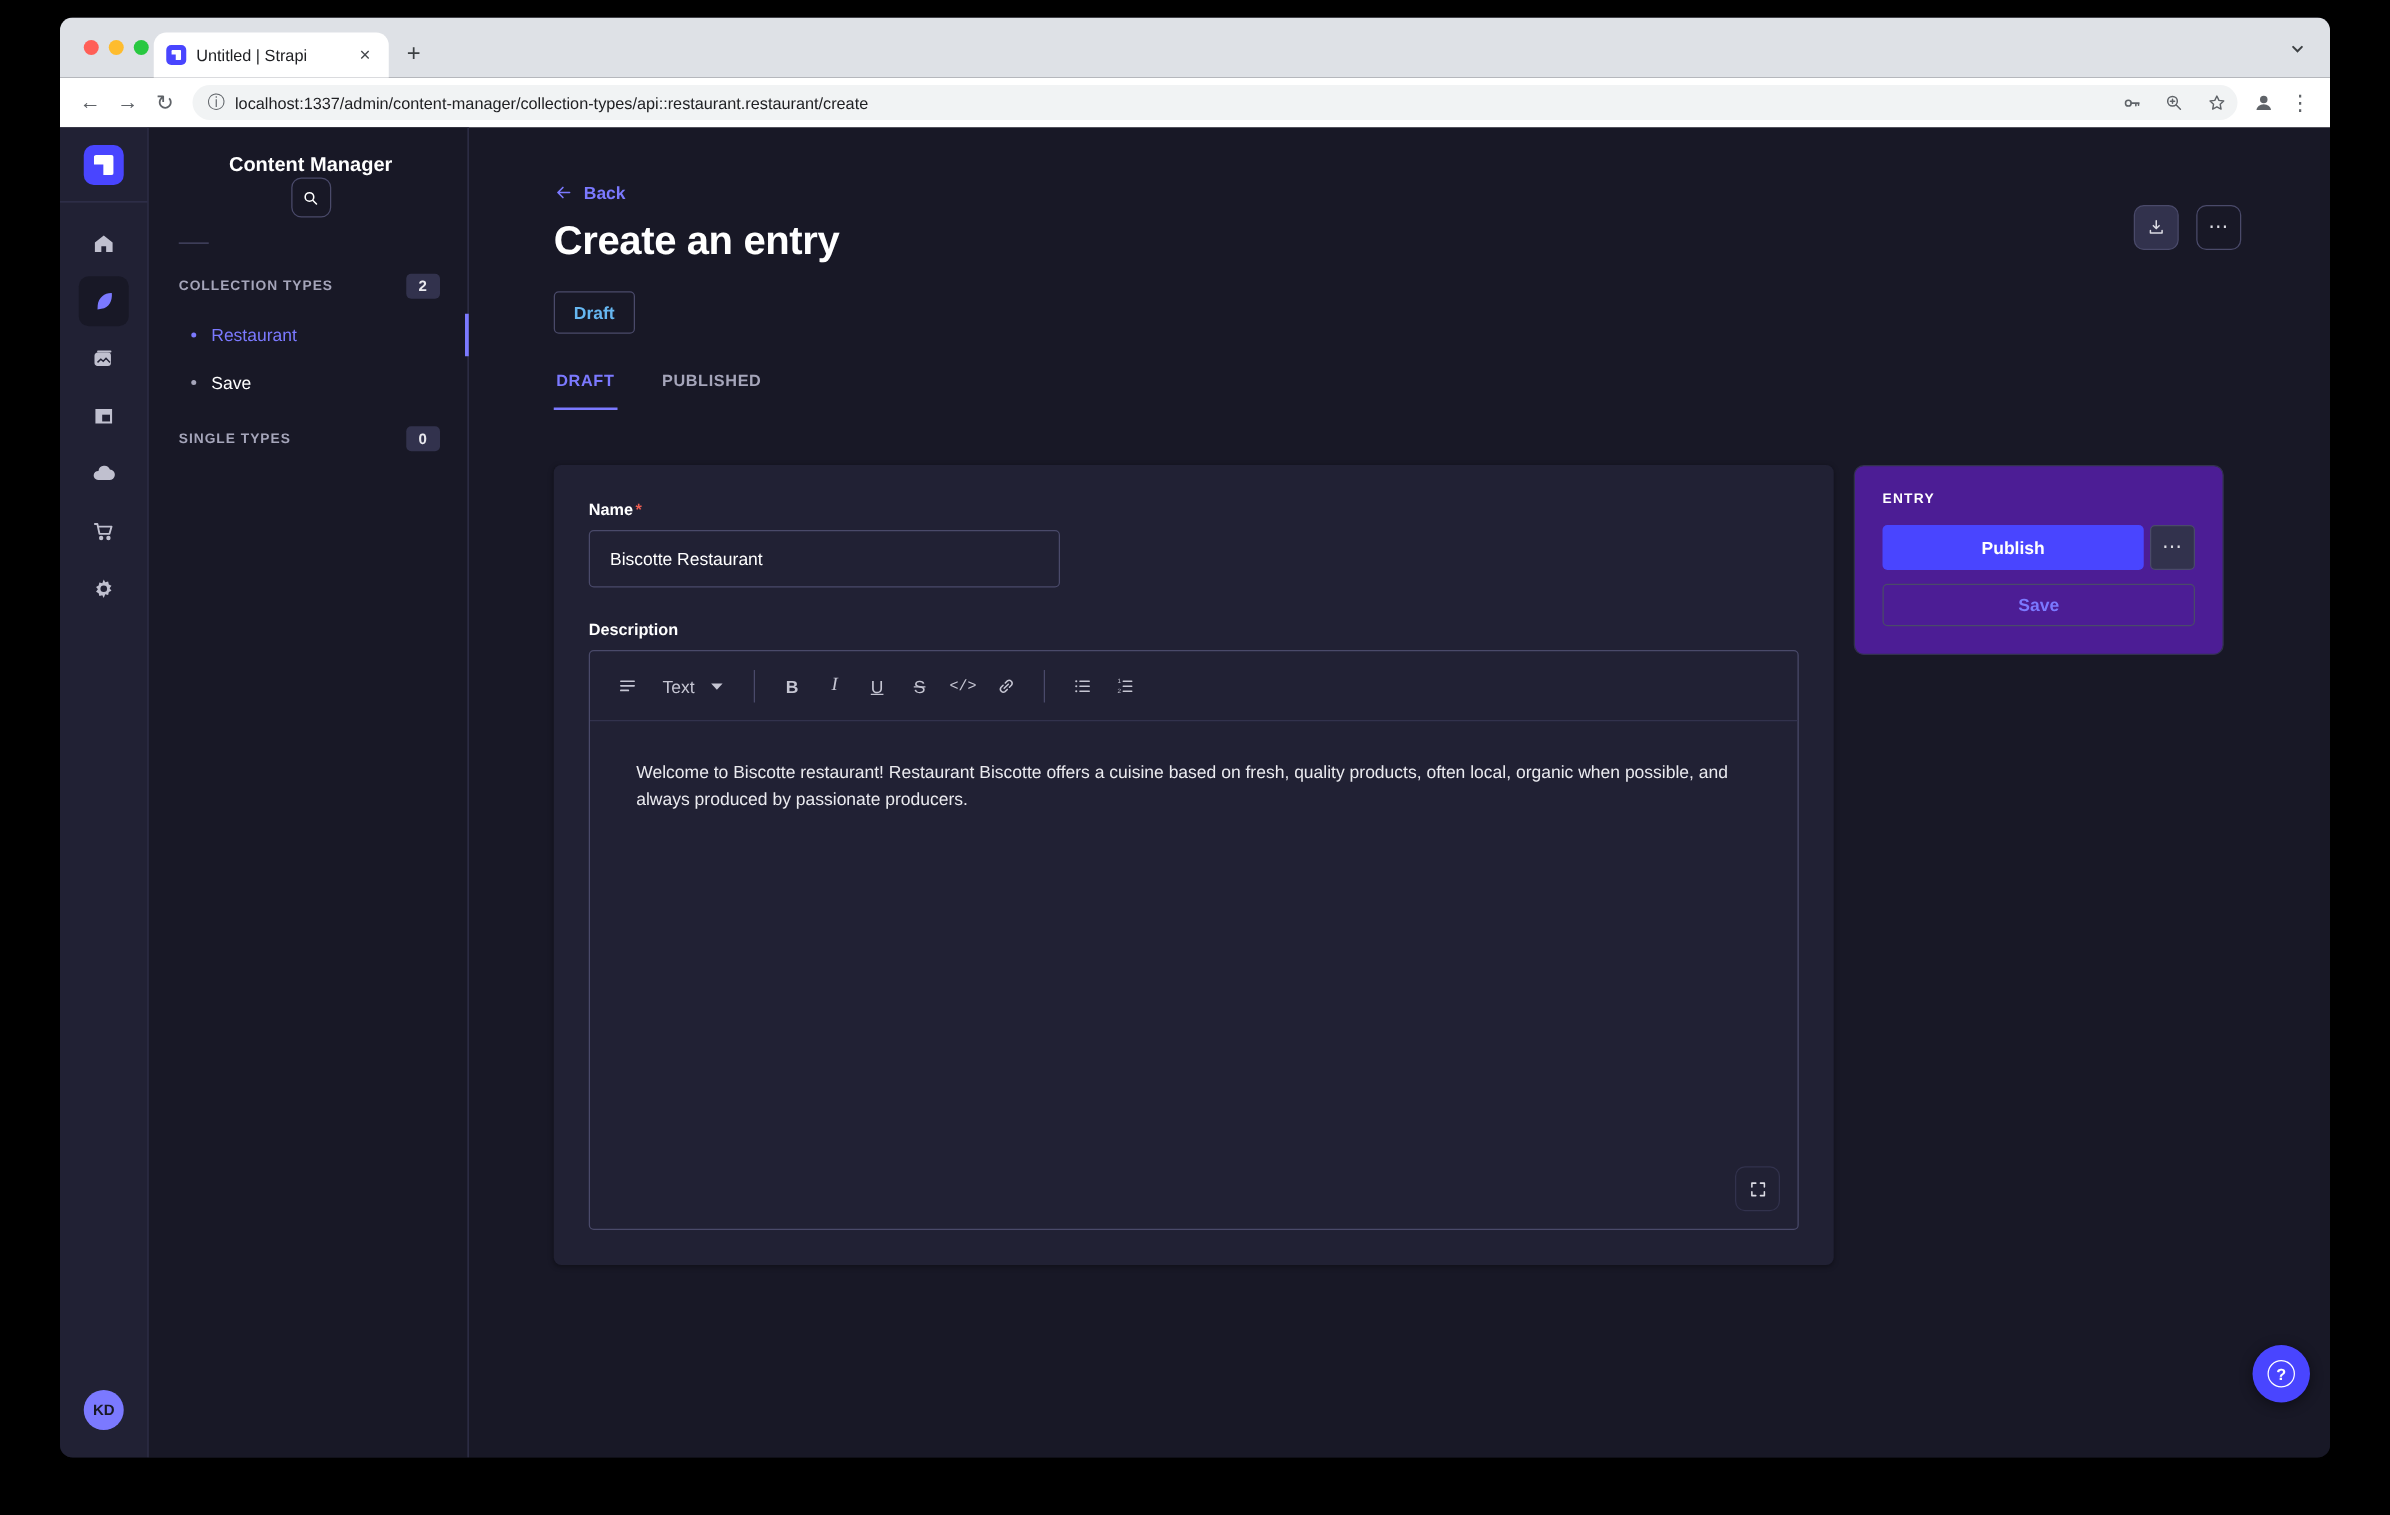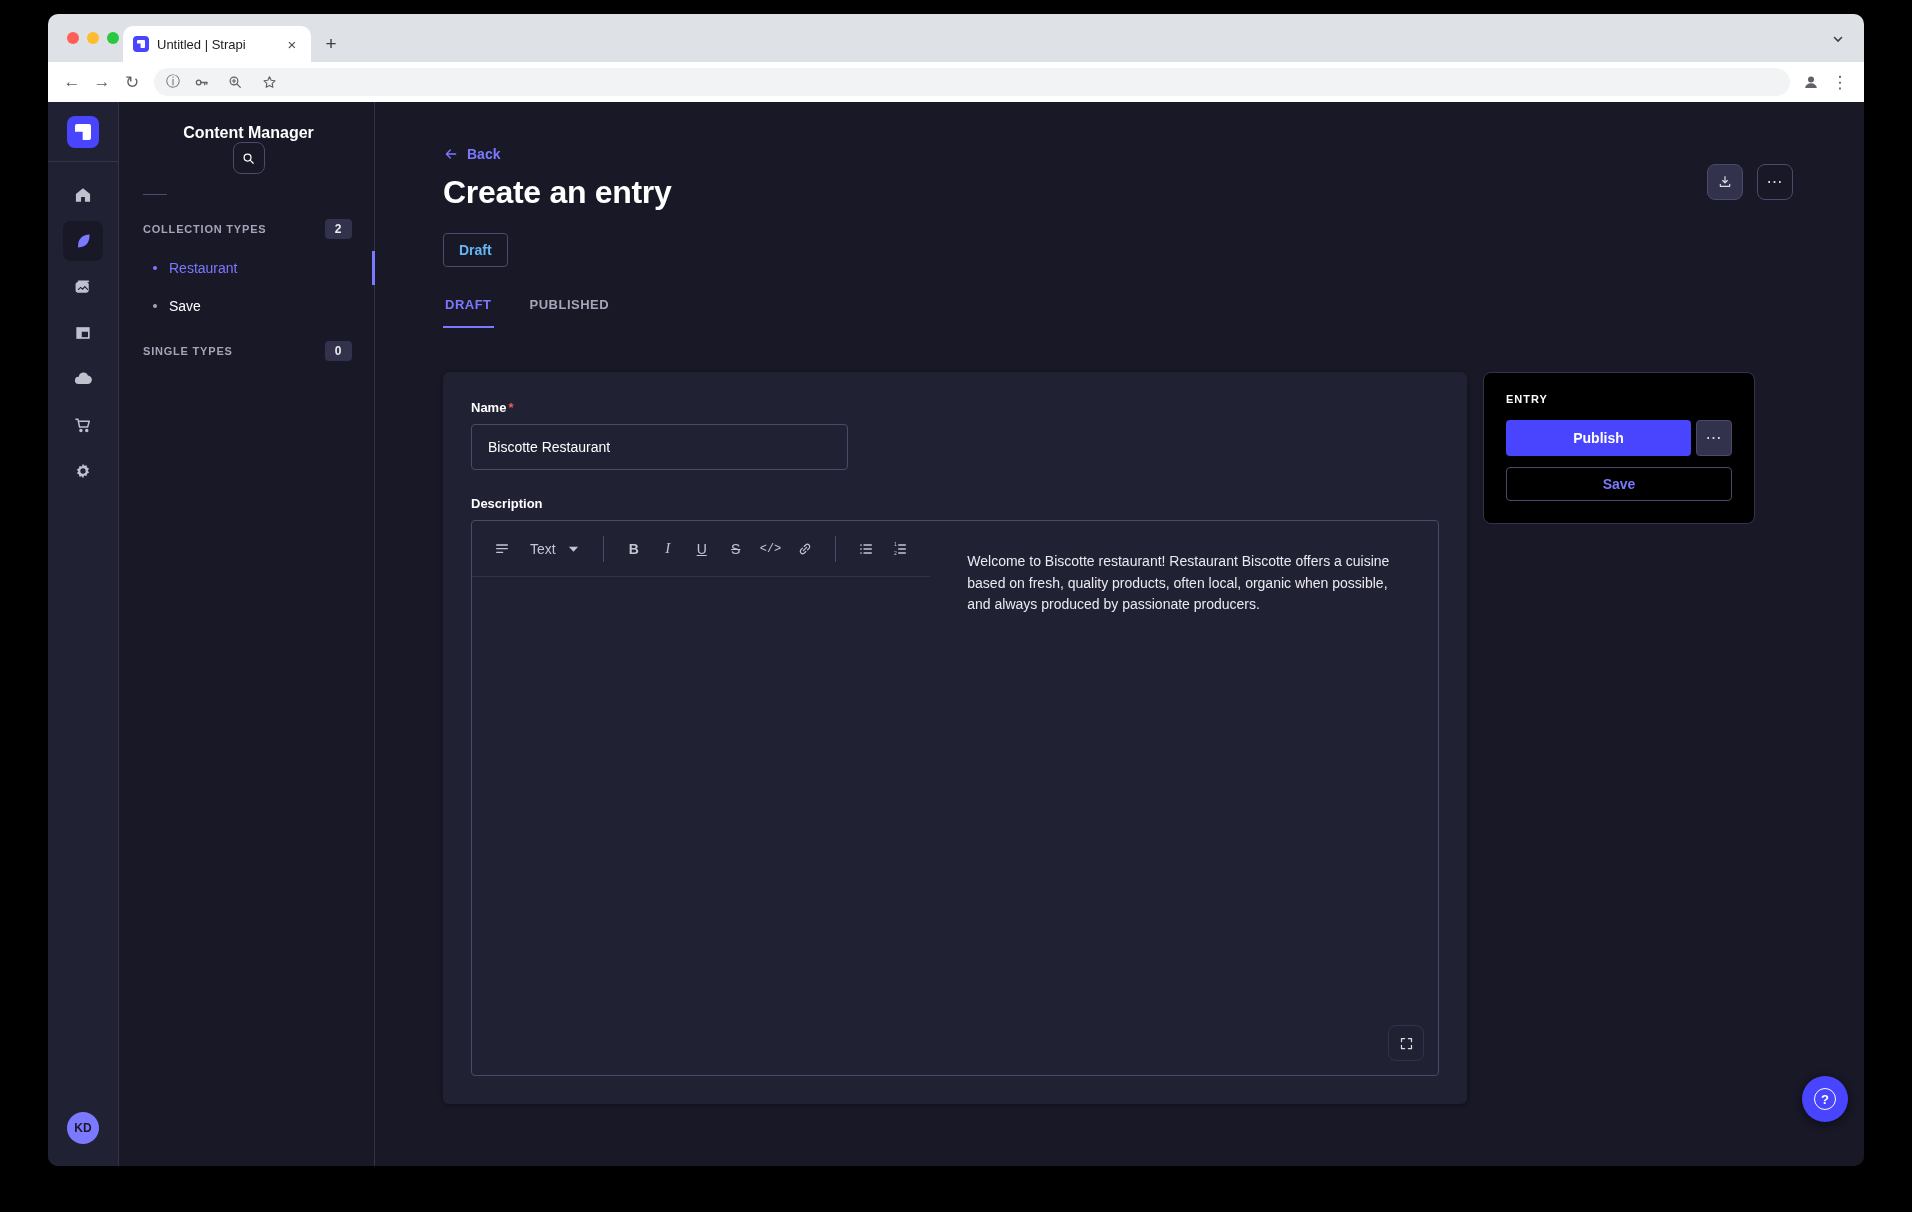--- a/index.html
+++ b/index.html
@@ -74,35 +74,35 @@
   .tab-item { font-size:13px; font-weight:700; letter-spacing:0.5px; color:#a5a5ba; padding:6px 2px 14px; border-bottom:2px solid transparent; }
   .tab-item.active { color:#7b79ff; border-bottom-color:#7b79ff; }
 
   .content-row { display:flex; align-items:flex-start; gap:16px; margin-top:44px; }
   .form-card { width:1024px; background:#212134; border-radius:6px; padding:28px; box-shadow:0 1px 4px rgba(0,0,0,0.35); }
   .field-label { font-size:13px; font-weight:600; color:#fff; margin-bottom:9px; }
   .req { color:#ee5e52; margin-left:2px; }
   .text-input { width:377px; height:46px; background:#212134; border:1px solid #4a4a6a; border-radius:4px;
                 color:#fff; font-size:14px; padding:0 16px; font-family:inherit; outline:none; display:block; }
   .field-desc { margin-top:26px; }
-  .editor { border:1px solid #4a4a6a; border-radius:4px; height:556px; position:relative; display:flex; flex-direction:row; }
+  .editor { border:1px solid #4a4a6a; border-radius:4px; height:464px; position:relative; display:flex; flex-direction:column; }
   .editor-toolbar { height:56px; display:flex; align-items:center; padding:0 14px; gap:2px; border-bottom:1px solid #32324d; flex:none; }
   .tb-btn { min-width:32px; height:32px; border-radius:4px; color:#c5c5d2; font-size:14px; padding:0 6px; }
   .tb-btn.bold { font-weight:800; }
   .tb-btn.italic { font-style:italic; font-family:"Liberation Serif",serif; font-size:15px; }
   .tb-btn.underline span { text-decoration:underline; }
   .tb-btn.strike span { text-decoration:line-through; }
   .tb-btn.code { font-family:"Liberation Mono","DejaVu Sans Mono",monospace; font-size:12px; }
   .block-select { display:flex; align-items:center; gap:12px; color:#c5c5d2; font-size:14px; padding:0 10px; height:32px; border-radius:4px; }
   .tb-sep { width:1px; height:26px; background:#4a4a6a; margin:0 12px; }
   .editor-content { flex:1; padding:30px 37px; color:#eaeaef; font-size:14px; line-height:1.55; overflow:hidden; }
   .expand-btn { position:absolute; right:14px; bottom:14px; width:36px; height:36px; border:1px solid #32324d;
                 border-radius:8px; color:#dcdce4; background:#212134; }
 
-  .entry-panel { width:272px; background:#000000; border:1px solid #32324d; border-radius:8px; padding:20px 22px 22px; flex:none; }
+  .entry-panel { width:296px; background:#4c1d95; border:1px solid #32324d; border-radius:8px; padding:20px 22px 22px; flex:none; }
   .entry-title { font-size:11px; font-weight:700; letter-spacing:1px; color:#fff; margin-bottom:15px; }
   .publish-row { display:flex; gap:5px; margin-bottom:11px; }
   .publish-btn { flex:1; height:36px; background:#4945ff; border:none; border-radius:4px; color:#fff; font-size:14px; font-weight:600; }
   .panel-more { width:36px; height:36px; background:#32324d; border:1px solid #4a4a6a; border-radius:4px; color:#dcdce4; flex:none; }
   .save-btn { width:100%; height:34px; background:transparent; border:1px solid #4a4a6a; border-radius:4px;
               color:#7b79ff; font-size:14px; font-weight:600; }
 
   .help-btn { position:absolute; right:16px; bottom:44px; width:46px; height:46px; border-radius:50%; background:#4945ff;
               box-shadow:0 2px 10px rgba(0,0,0,0.45); }
   .help-glyph { width:22px; height:22px; border:1.6px solid #fff; border-radius:50%; color:#fff; font-size:13px; font-weight:700; }
@@ -133,20 +133,21 @@
         </svg>
     </button>
   </div>
 
   <div class="toolbar">
     <button class="nav-btn center" style="background:none;border:none;">←</button>
     <button class="nav-btn center" style="background:none;border:none;">→</button>
     <button class="nav-btn center" style="background:none;border:none;">↻</button>
     <div class="urlbar">
       <span class="url-info">ⓘ</span>
+      <span class="url-text">localhost:1337/admin/content-manager/collection-types/api::restaurant.restaurant/create</span>
       <span class="omni-icon center">
         <svg width="17" height="17" viewBox="0 0 24 24" fill="none" stroke="currentColor" stroke-width="1.8" stroke-linecap="round">
           <circle cx="8" cy="12" r="3.2"></circle>
             <path d="M11.2 12 H20 M16.5 12 v3 M19.5 12 v2.4"></path>
         </svg>
       </span>
       <span class="omni-icon center">
         <svg width="16" height="16" viewBox="0 0 24 24" fill="none" stroke="currentColor" stroke-width="1.8" stroke-linecap="round">
           <circle cx="10.5" cy="10.5" r="5.8"></circle>
             <path d="M15 15 L20 20 M8 10.5 h5 M10.5 8 v5"></path>

